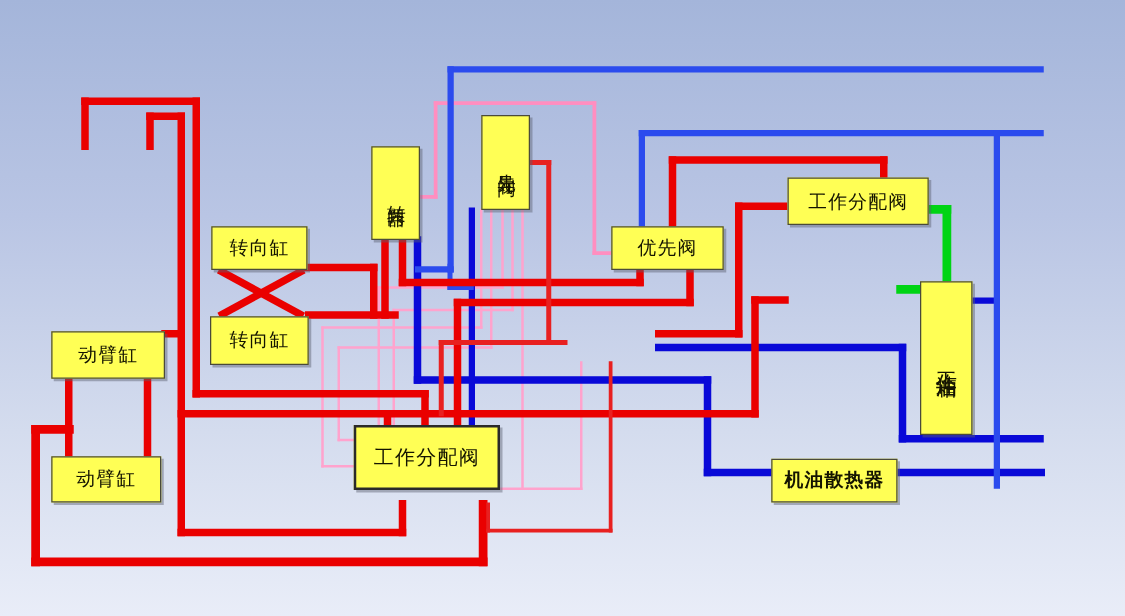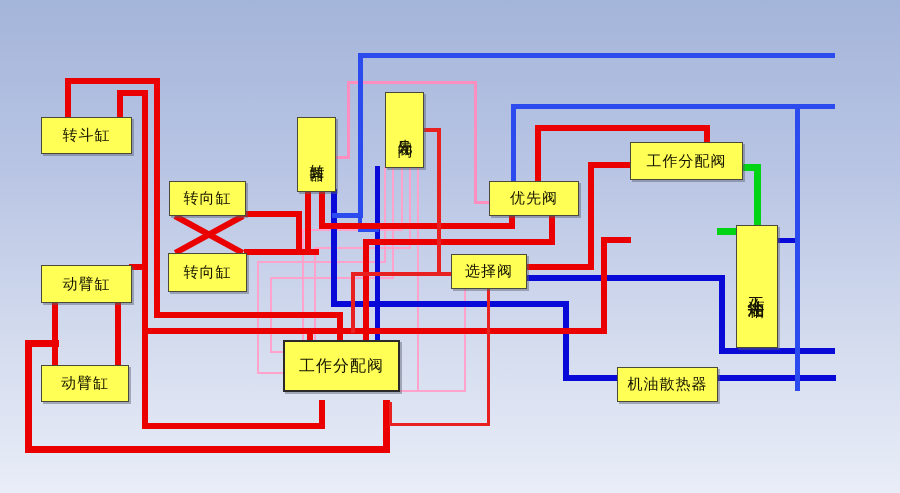--- a/index.html
+++ b/index.html
@@ -123,26 +123,24 @@
     <div class="edge" style="background: rgb(232, 32, 32); left: 422px; top: 128px; width: 19px; height: 4px;"></div>
     <div class="edge" style="background: rgb(232, 32, 32); left: 437px; top: 128px; width: 4px; height: 148px;"></div>
     <div class="edge" style="background: rgb(232, 32, 32); left: 351px; top: 272px; width: 103px; height: 4px;"></div>
     <div class="edge" style="background: rgb(232, 32, 32); left: 351px; top: 272px; width: 4px; height: 61px;"></div>
     <div class="edge" style="background: rgb(232, 32, 32); left: 486.5px; top: 288.5px; width: 3px; height: 137px;"></div>
     <div class="edge" style="background: rgb(232, 32, 32); left: 388.5px; top: 422.5px; width: 101px; height: 3px;"></div>
     <div class="edge" style="background: rgb(232, 32, 32); left: 388.5px; top: 401.5px; width: 3px; height: 24px;"></div>
     <div class="edge" style="background: rgb(0, 212, 20); left: 739.5px; top: 163.5px; width: 21px; height: 7px;"></div>
     <div class="edge" style="background: rgb(0, 212, 20); left: 753.5px; top: 163.5px; width: 7px; height: 65px;"></div>
     <div class="edge" style="background: rgb(0, 212, 20); left: 716.5px; top: 227.5px; width: 23px; height: 7px;"></div>
-    <div class="node" style="left: 41px; top: 117px; width: 91px; height: 37px;">转斗缸</div>
     <div class="node" style="left: 169px; top: 181px; width: 77px; height: 35px;">转向缸</div>
     <div class="node" style="left: 168px; top: 253px; width: 79px; height: 39px;">转向缸</div>
     <div class="node" style="left: 41px; top: 265px; width: 91px; height: 38px;">动臂缸</div>
     <div class="node" style="left: 41px; top: 365px; width: 88px; height: 37px;">动臂缸</div>
     <div class="node vertical" style="left: 297px; top: 117px; width: 39px; height: 75px;">转向器</div>
     <div class="node vertical" style="left: 385px; top: 92px; width: 39px; height: 76px;">先导阀</div>
     <div class="node" style="left: 489px; top: 181px; width: 90px; height: 35px;">优先阀</div>
-    <div class="node" style="left: 451px; top: 254px; width: 76px; height: 35px;">选择阀</div>
     <div class="node" style="left: 630px; top: 142px; width: 113px; height: 38px;">工作分配阀</div>
     <div class="node vertical tank" style="left: 736px; top: 225px; width: 42px; height: 123px;">工作油箱</div>
     <div class="node big" style="left: 283px; top: 340px; width: 117px; height: 52px;">工作分配阀</div>
-    <div class="node" style="left: 617px; top: 367px; width: 101px; height: 35px;">机油散热器</div>
+    <div class="node" style="left: 617px; top: 367px; width: 101px; height: 35px; font-weight: bold;">机油散热器</div>
   </div>
 
 </body></html>

